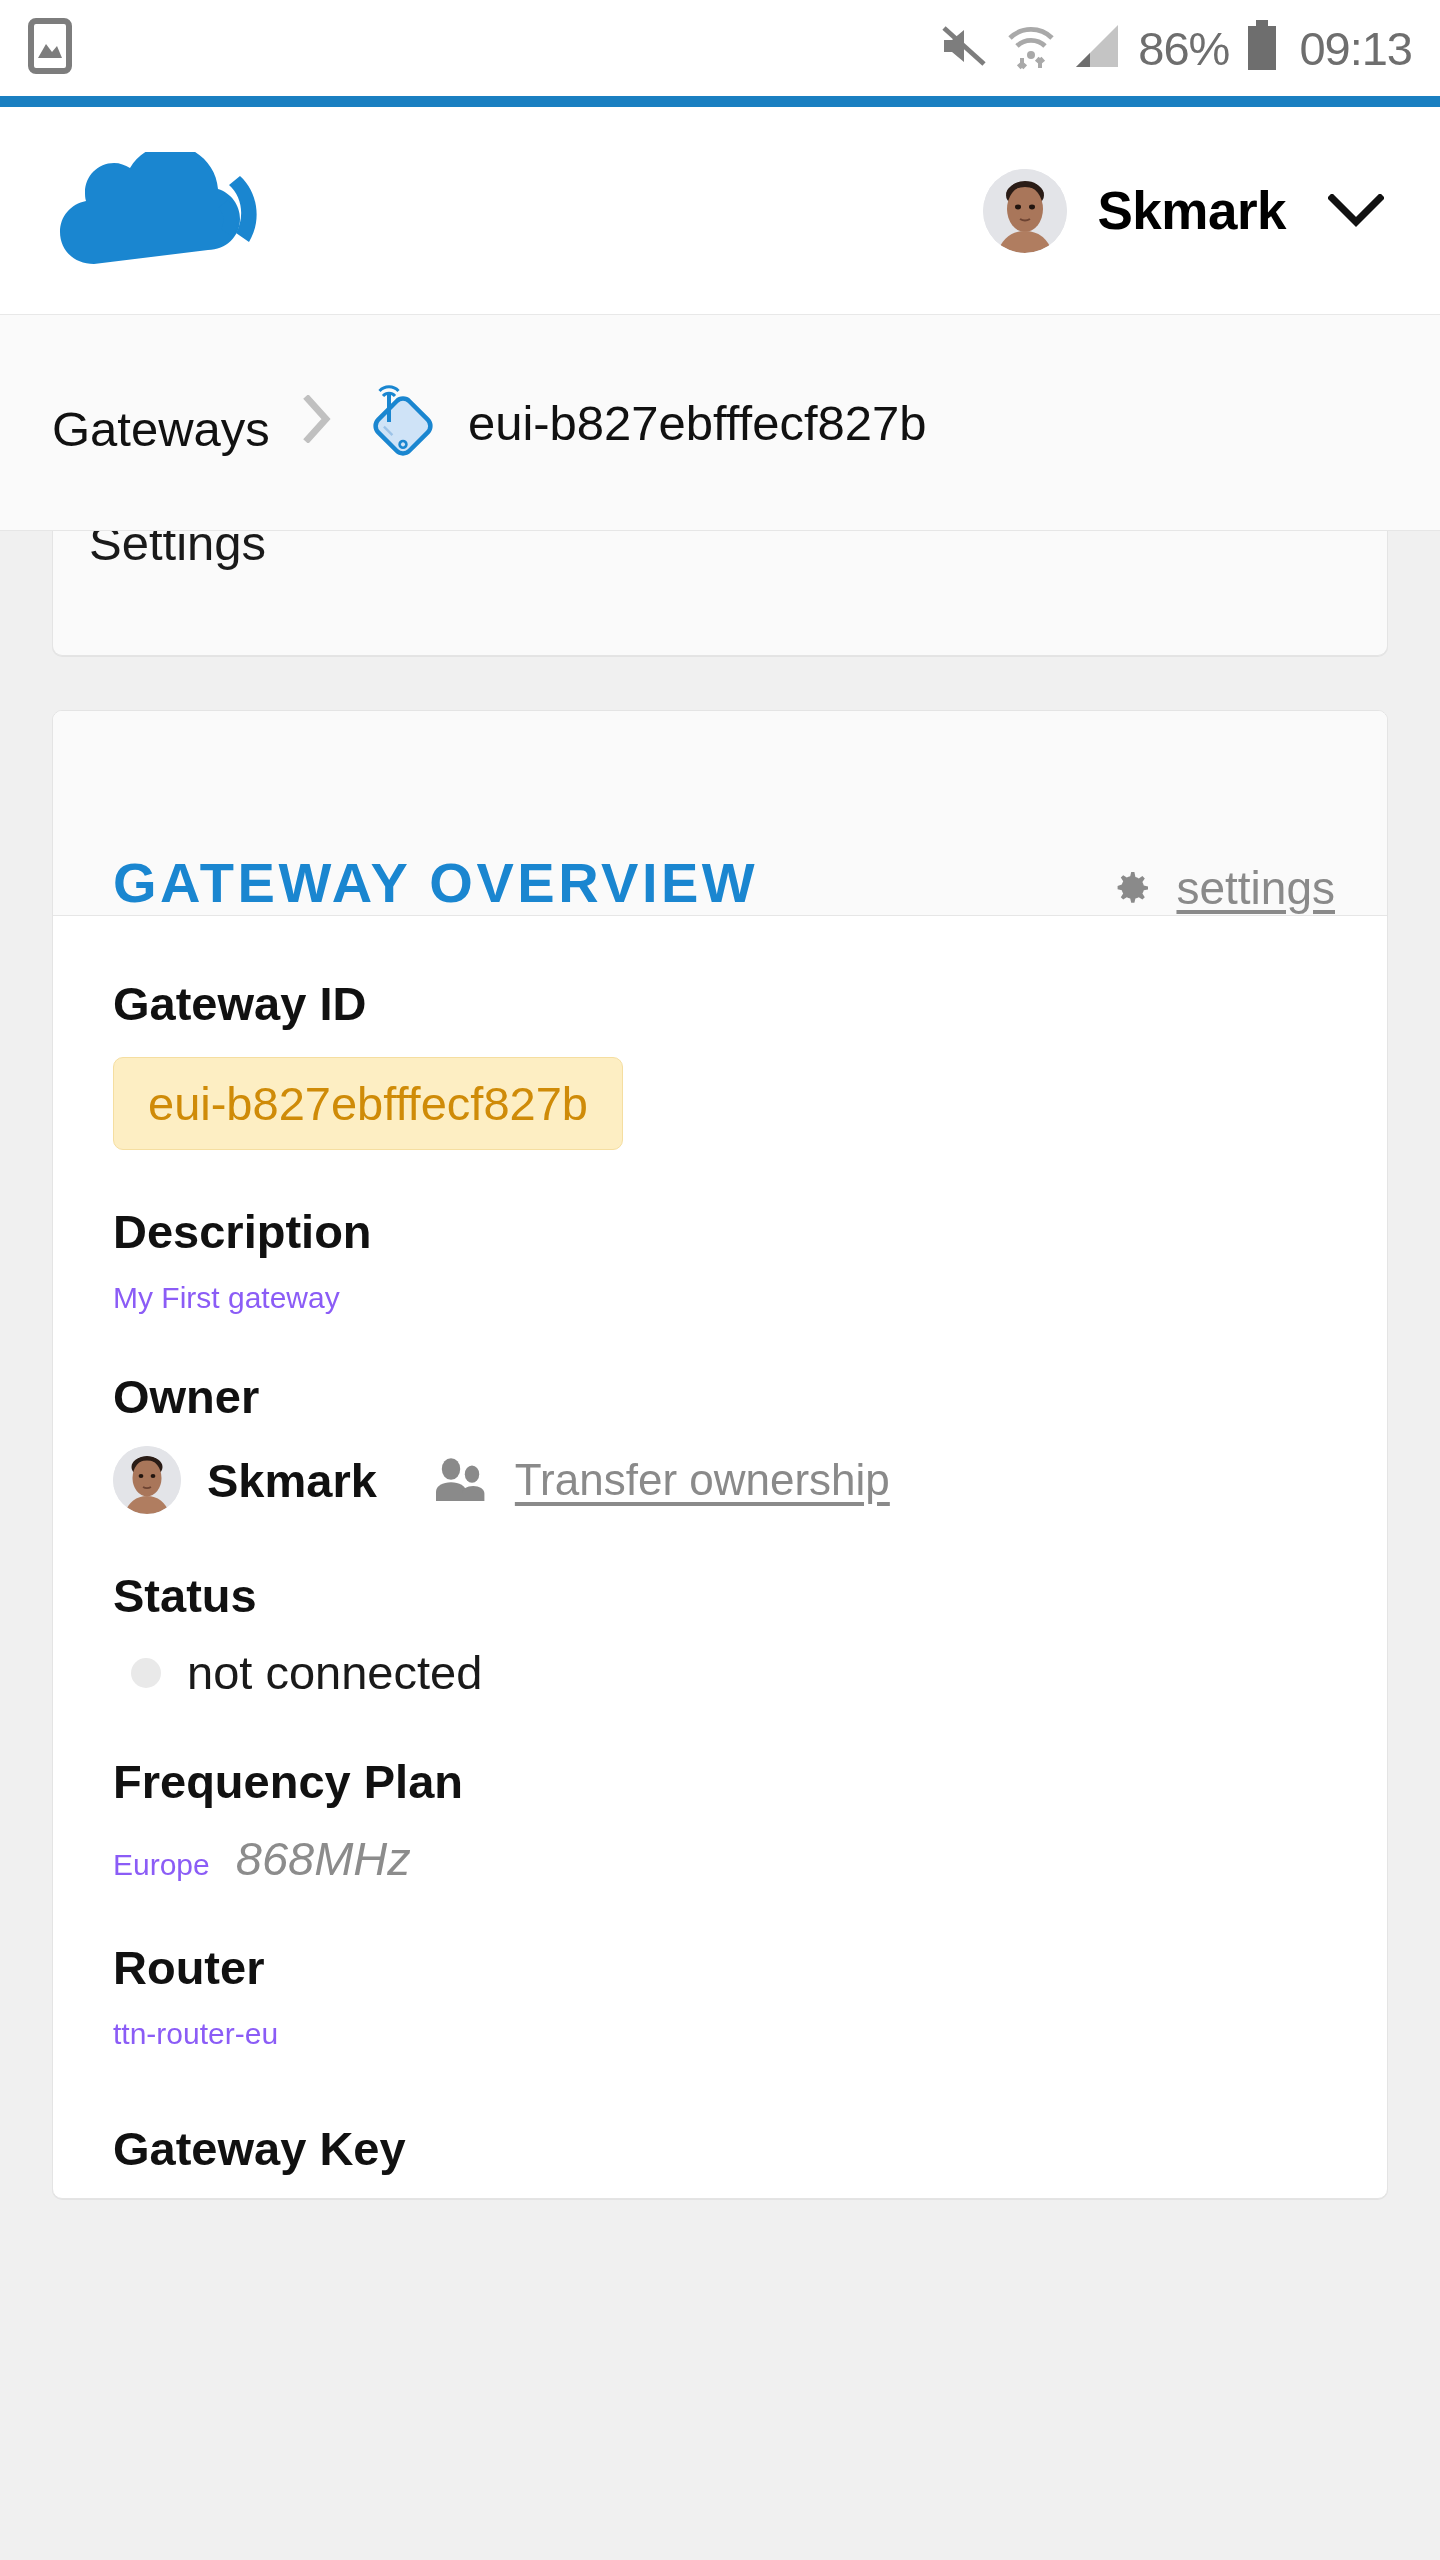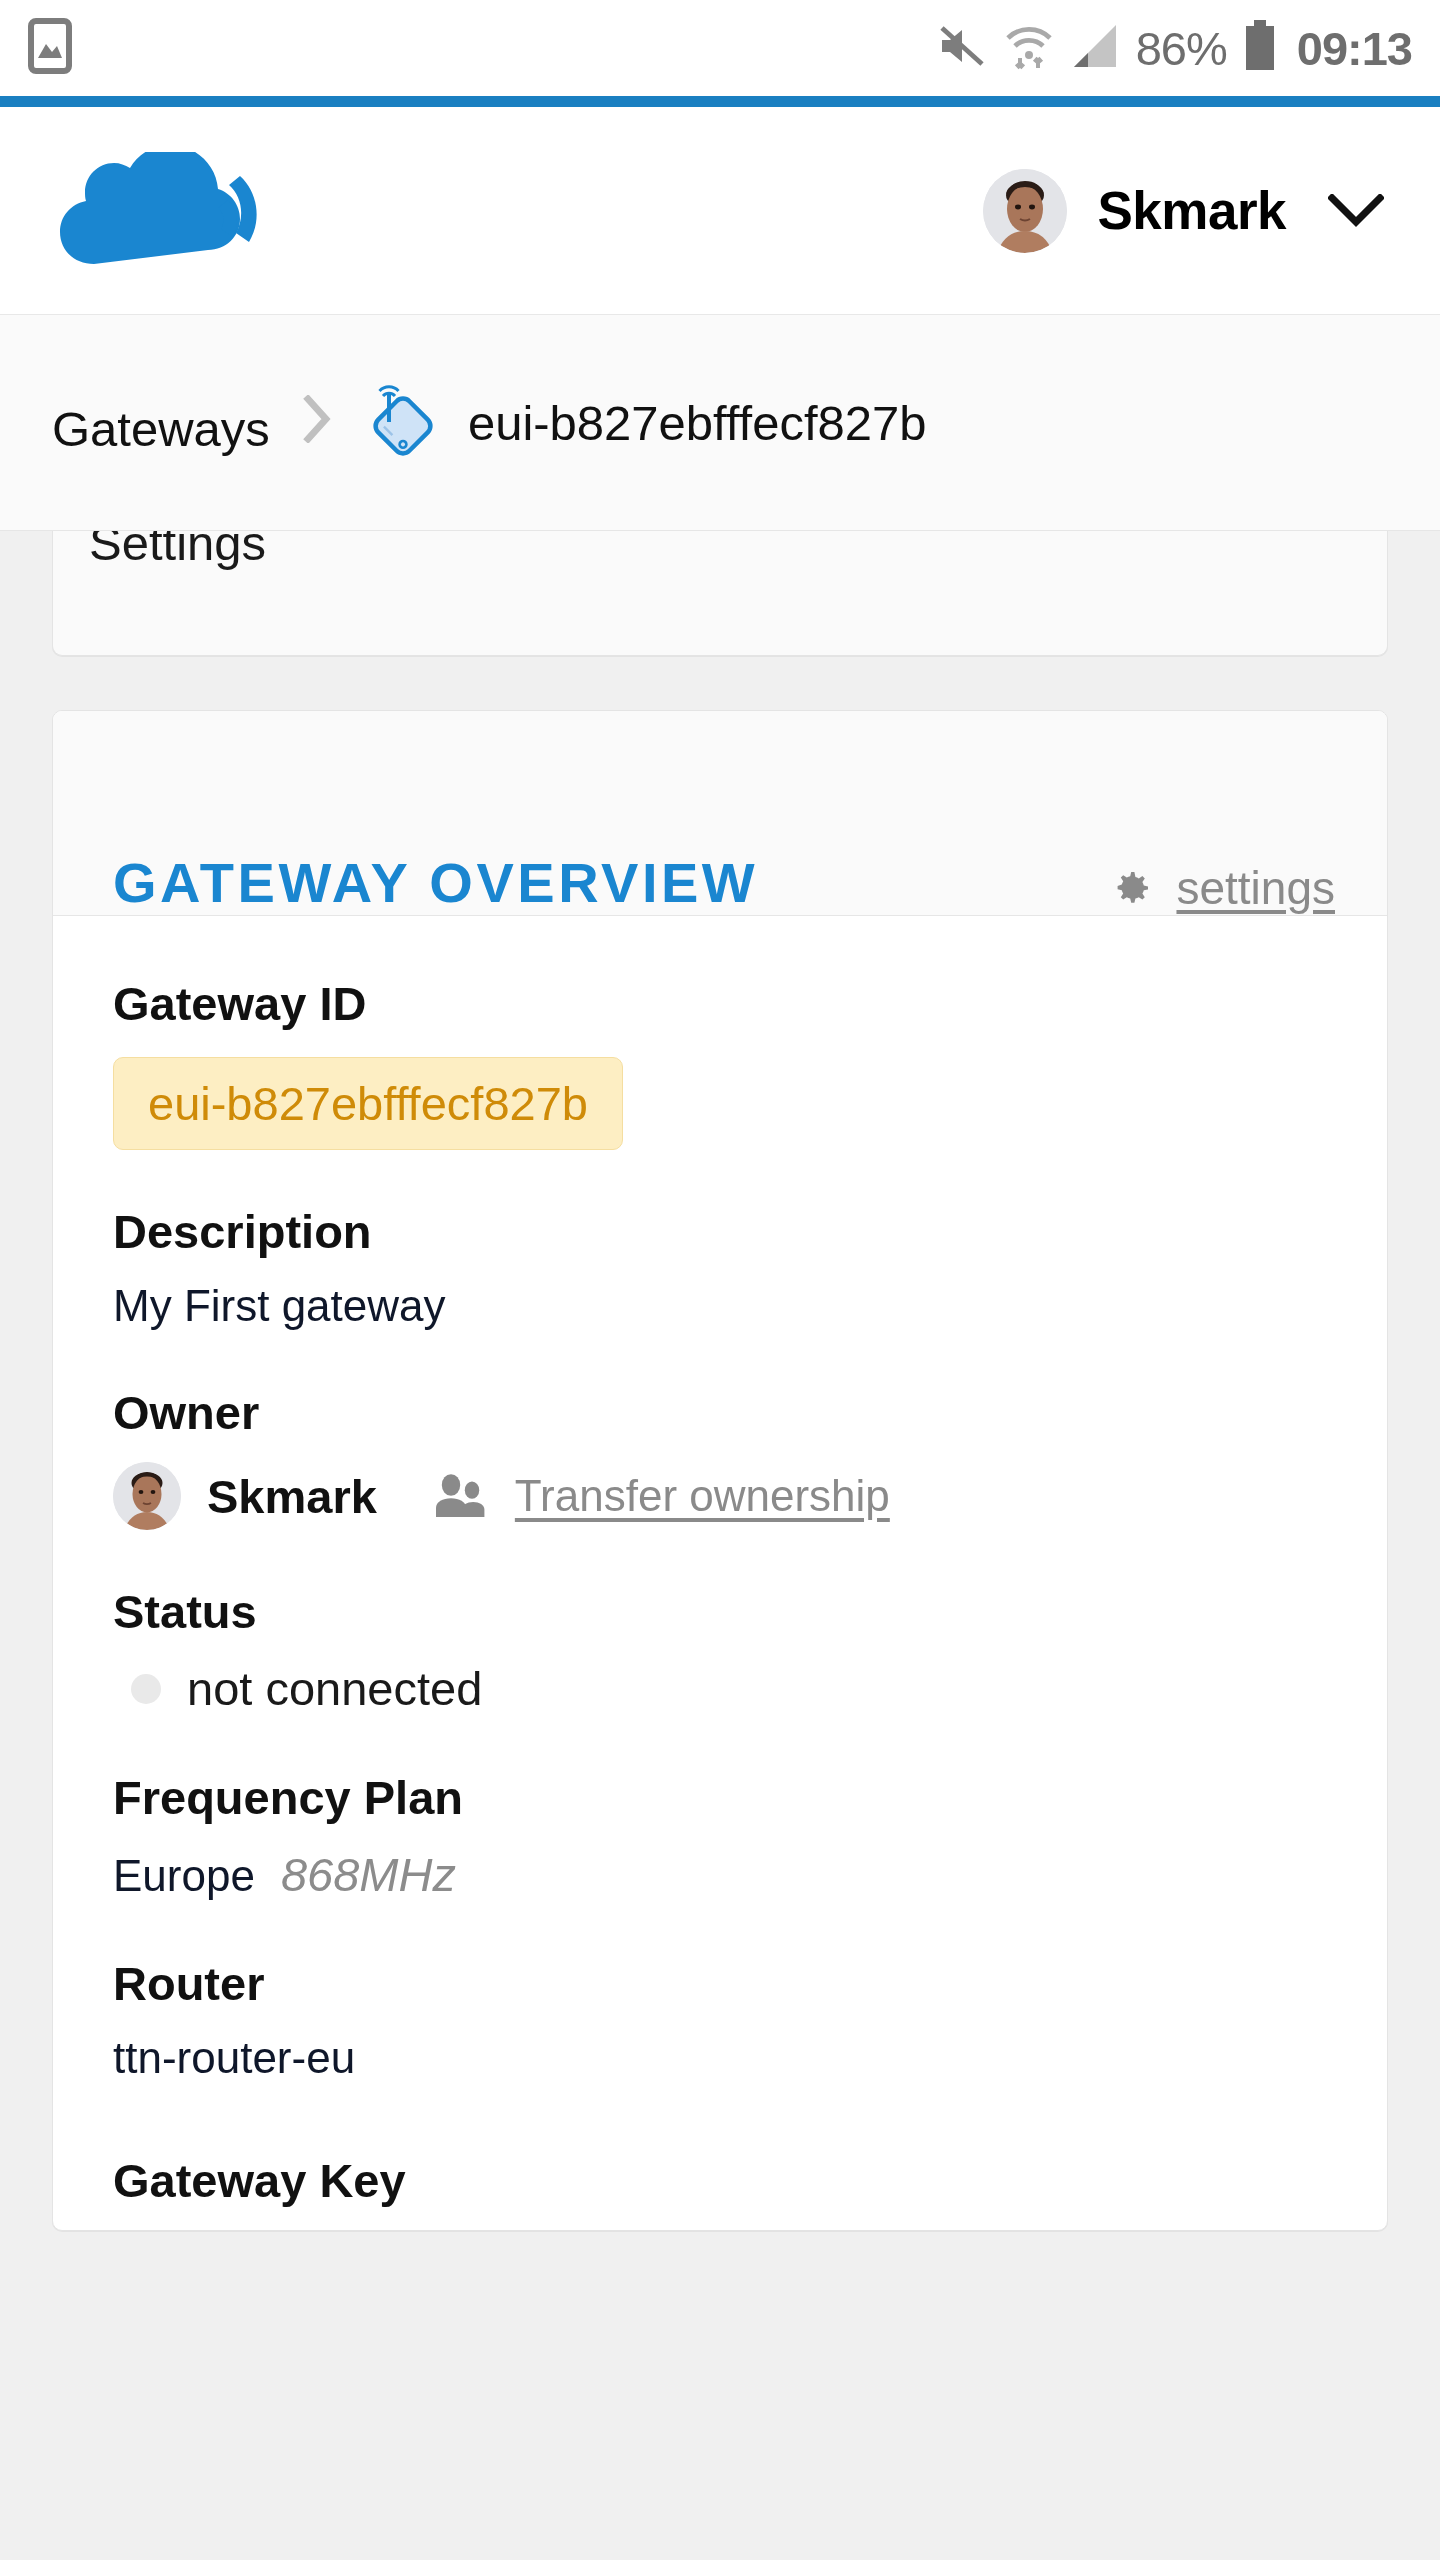--- a/index.html
+++ b/index.html
@@ -18,21 +18,21 @@
     display:flex; align-items:center;
     padding:1px 28px;
     position:relative;
   }
   .sb-left{ display:flex; align-items:center; gap:12px; }
   .sb-right{
     margin-left:auto; display:flex; align-items:center; gap:16px;
     color:#6e6e6e;
   }
   .sb-pct{ font-size:47px; font-weight:400; color:#6e6e6e; letter-spacing:-1px; }
-  .sb-clock{ font-size:47px; font-weight:700; color:#6e6e6e; letter-spacing:-1px; margin-left:4px; }
+  .sb-clock{ font-size:47px; font-weight:400; color:#6e6e6e; letter-spacing:-1px; margin-left:4px; }
 
   .blue-rule{ height:11px; background:#1a7fc1; width:100%; }
 
   
   .appheader{
     background:#ffffff;
     height:208px;
     display:flex; align-items:center;
     padding:0 44px 0 52px;
     border-bottom:1px solid #e8e8e8;
@@ -117,21 +117,21 @@
   }
 
   .card-body{ padding:60px 60px 0 60px; background:#fff; }
 
   .field{ margin-bottom:0; }
   .field-label{
     font-size:47px; font-weight:700; color:#111;
     margin-top:54px; margin-bottom:22px;
   }
   .field-label.first{ margin-top:0; }
-  .field-value{ font-size:44px; color:#0f172a; }
+  .field-value{ font-size:30px; color:#8b5cf6; }
 
   .pill{
     display:inline-block;
     background:#fdeec3;
     border:1px solid #f5dea0;
     border-radius:10px;
     padding:18px 34px;
     font-size:47px;
     color:#cf8b08;
     margin-top:4px;

